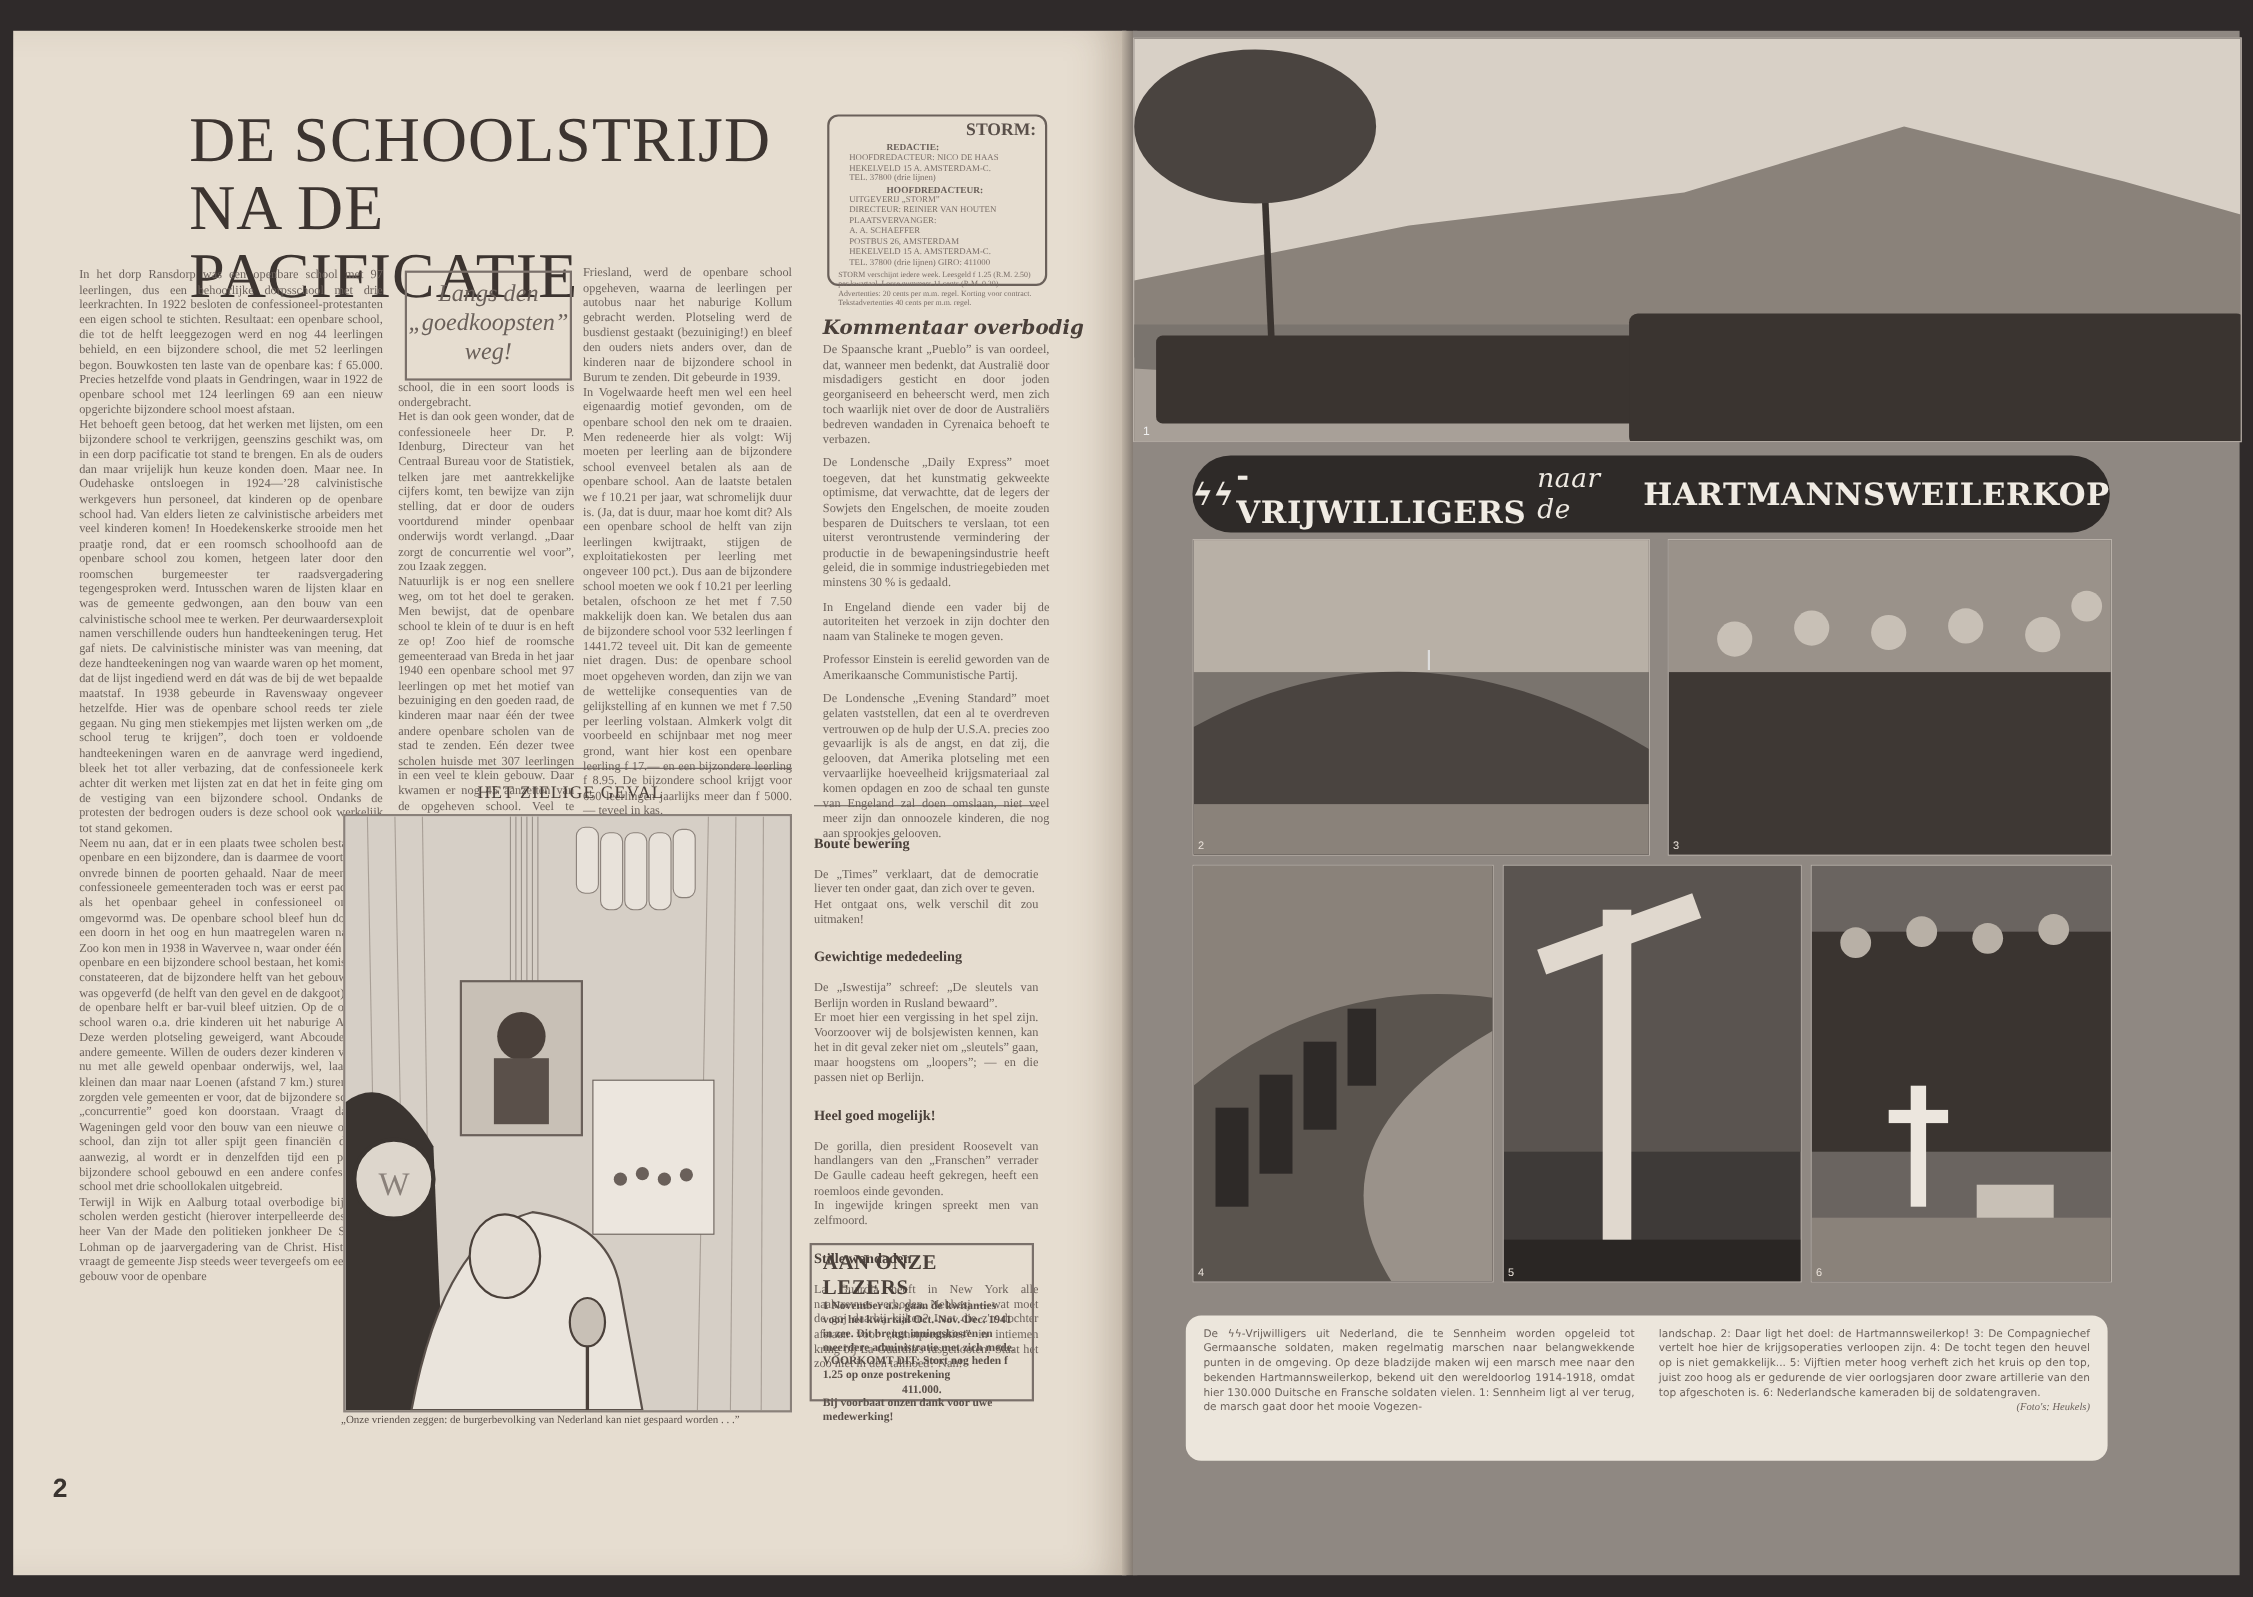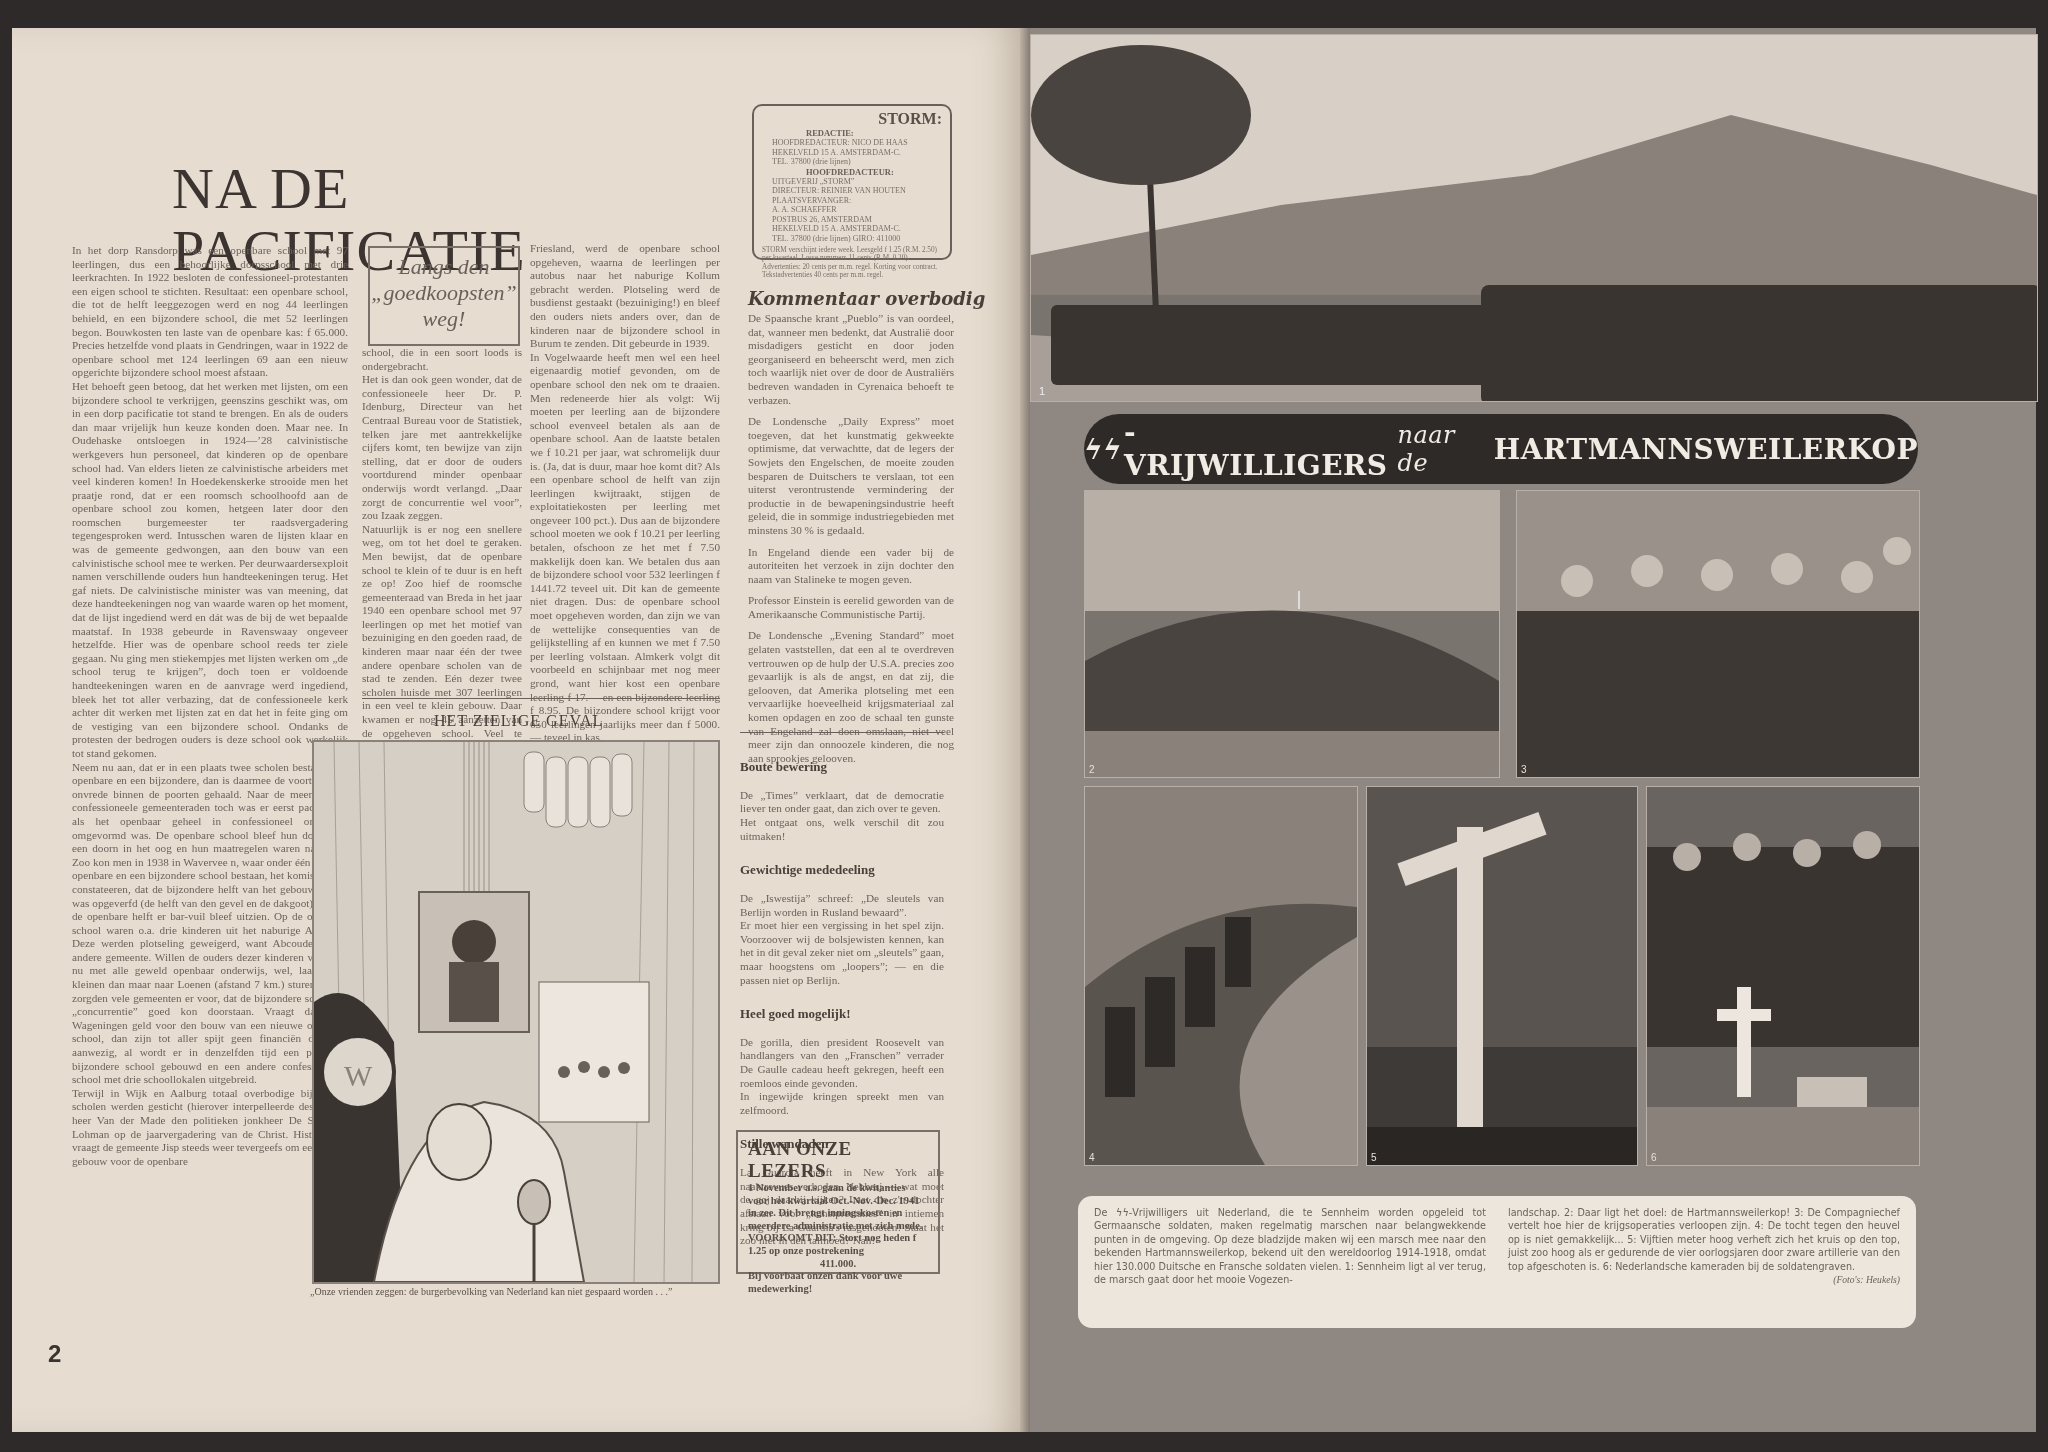--- a/index.html
+++ b/index.html
@@ -37,21 +37,21 @@
   .credit{font-style:italic;float:right;font-family:"Liberation Serif",serif;}
 </style>
 </head>
 <body>
 
 <div class="page-left"></div>
 <div class="spine"></div>
 <div class="page-right"></div>
 
 <h1 class="title">
-  <br>
+  <span>DE SCHOOLSTRIJD</span><br>
   <span>NA DE PACIFICATIE</span>
 </h1>
 
 <div class="storm-box">
   <div class="storm-title">STORM:</div>
   <div class="lbl">REDACTIE:</div>
   <div class="ln">HOOFDREDACTEUR: NICO DE HAAS</div>
   <div class="ln">HEKELVELD 15 A. AMSTERDAM-C.</div>
   <div class="ln">TEL. 37800 (drie lijnen)</div>
   <div class="lbl">HOOFDREDACTEUR:</div>

